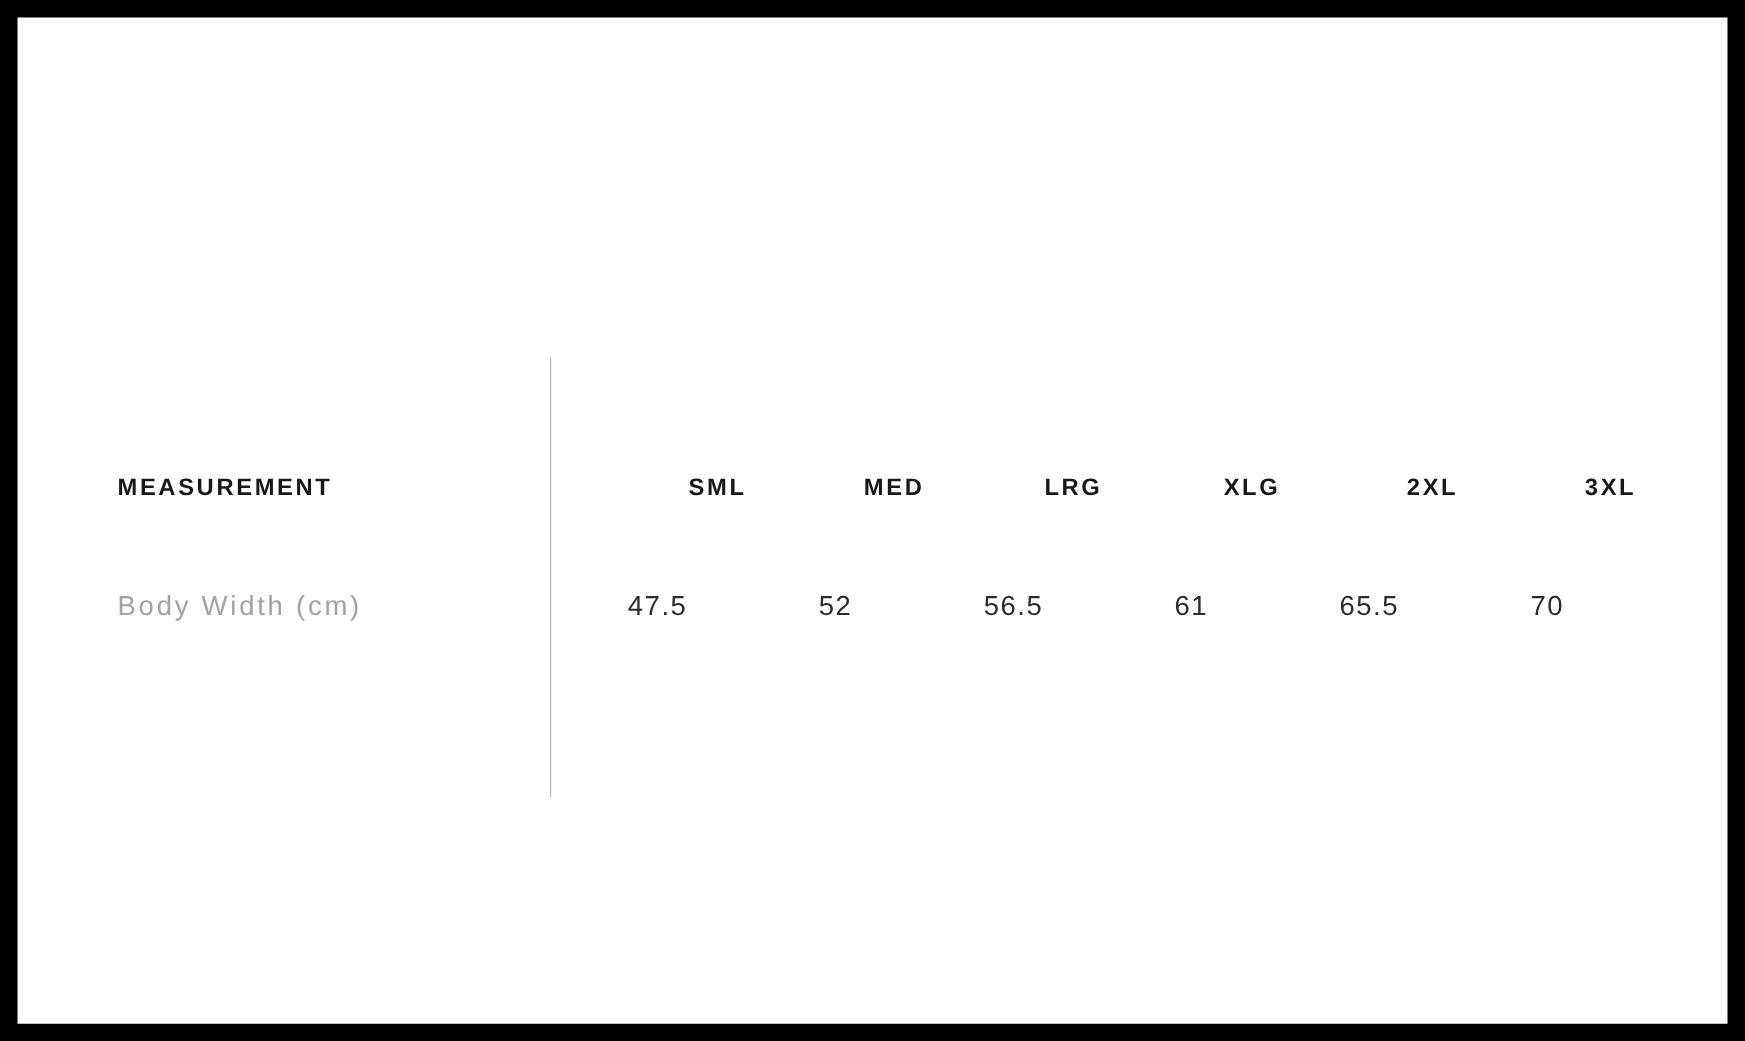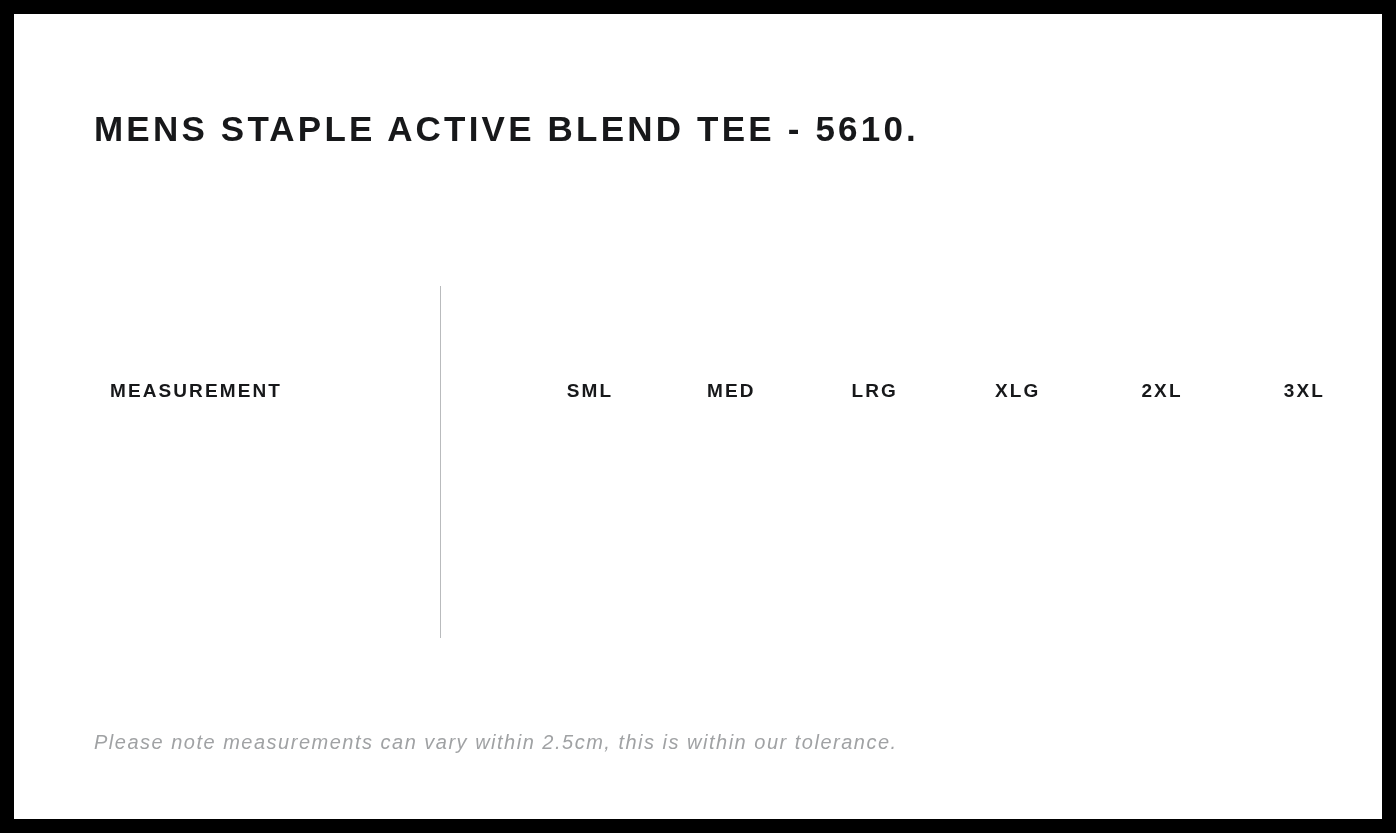--- a/index.html
+++ b/index.html
@@ -35,21 +35,21 @@
   .divider-vertical {
     position: absolute;
     left: 426px;
     top: 272px;
     width: 1px;
     height: 352px;
     background: #b9bbbd;
   }
   table.sizes {
     position: absolute;
-    left: 96px;
+    left: 80px;
     top: 330px;
     width: 1215px;
     border-collapse: collapse;
     table-layout: fixed;
   }
   table.sizes col.measure { width: 360px; }
   table.sizes col.size { width: 142px; }
   table.sizes th, table.sizes td {
     padding: 0;
     border: none;
@@ -93,21 +93,20 @@
     letter-spacing: 1.5px;
     color: #a0a2a4;
     white-space: nowrap;
   }
 </style>
 </head>
 <body>
 
 <div class="page">
 
-  <div class="title">MENS STAPLE ACTIVE BLEND TEE - 5610.</div>
 
   <div class="divider-vertical"></div>
 
   <table class="sizes">
     <colgroup>
       <col class="measure">
       <col class="size">
       <col class="size">
       <col class="size">
       <col class="size">
@@ -119,18 +118,26 @@
         <th class="measure-head">MEASUREMENT</th>
         <th class="size-head">SML</th>
         <th class="size-head">MED</th>
         <th class="size-head">LRG</th>
         <th class="size-head">XLG</th>
         <th class="size-head">2XL</th>
         <th class="size-head">3XL</th>
       </tr>
     </thead>
     <tbody>
+      <tr>
+        <td class="measure-cell">Body Width (cm)</td>
+        <td class="value-cell">47.5</td>
+        <td class="value-cell">52</td>
+        <td class="value-cell">56.5</td>
+        <td class="value-cell">61</td>
+        <td class="value-cell">65.5</td>
+        <td class="value-cell">70</td>
+      </tr>
     </tbody>
   </table>
 
-  <div class="footnote">Please note measurements can vary within 2.5cm, this is within our tolerance.</div>
 
 </div>
 
 </body></html>

